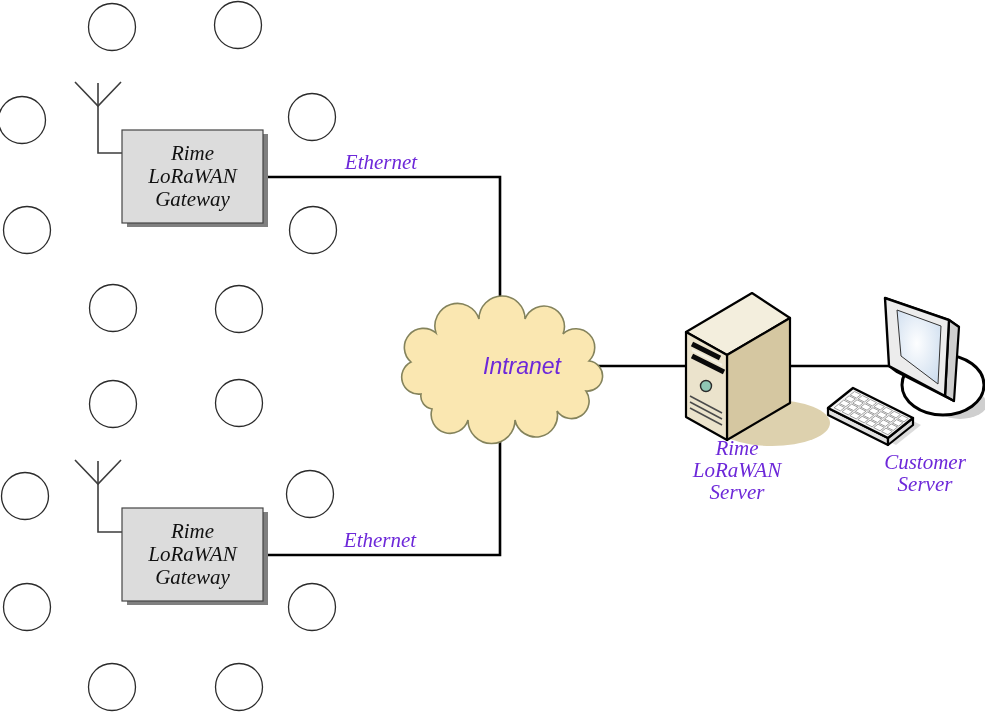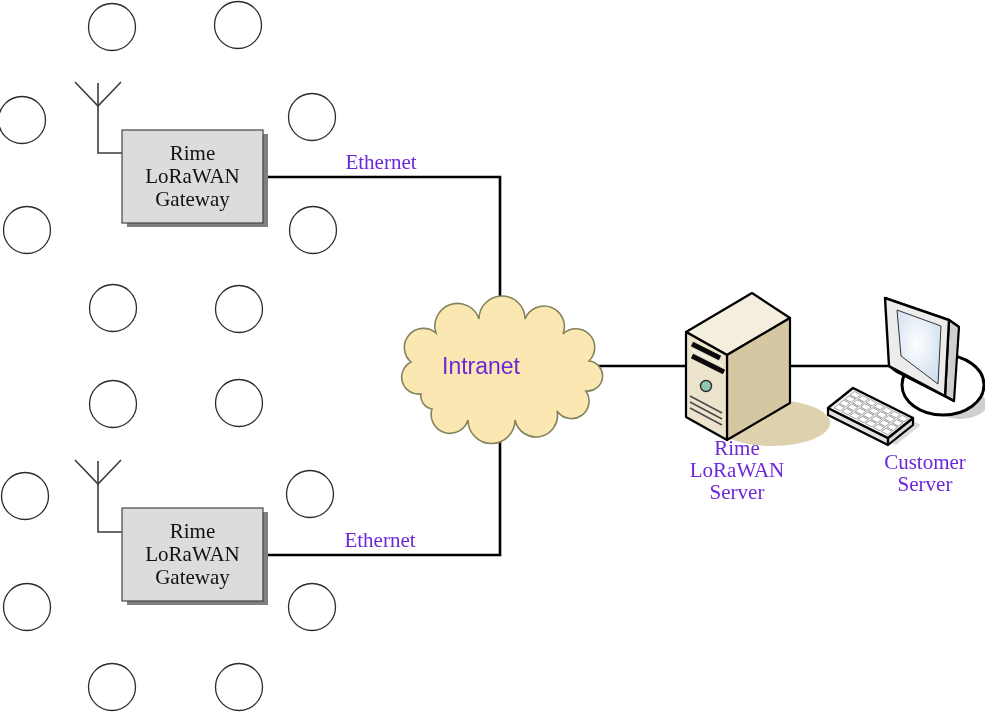--- a/index.html
+++ b/index.html
@@ -1,18 +1,18 @@
 <!DOCTYPE html>
 <html><head>
 <meta charset="utf-8">
 <style>
   html,body{margin:0;padding:0;background:#fff;}
   #stage{
     position:relative;width:985px;height:712px;background:#ffffff;
-    overflow:hidden;font-family:"Liberation Serif","DejaVu Serif",serif;
+    overflow:hidden;font-family:"Liberation Serif","DejaVu Serif",serif;font-style:italic;
   }
   #diagram-svg{position:absolute;left:0;top:0;}
   .label{
     position:absolute;color:#6d28d9;text-align:center;white-space:pre-line;
     line-height:22px;font-size:21px;
   }
   .gwlabel{
     position:absolute;display:flex;align-items:center;justify-content:center;
     color:#111;text-align:center;white-space:pre-line;
     font-size:21px;line-height:23px;
@@ -151,21 +151,21 @@
 Gateway</div>
 
   <div class="gwlabel" style="left:122px;top:508px;width:141px;height:93px;">Rime
 LoRaWAN
 Gateway</div>
 
   <div class="label" style="left:311px;top:151px;width:140px;">Ethernet</div>
 
   <div class="label" style="left:310px;top:529px;width:140px;">Ethernet</div>
 
-  <div class="label sans" style="left:411px;top:352px;width:140px;line-height:28px;">Intranet</div>
+  <div class="label sans" style="left:452px;top:352px;width:140px;line-height:28px;">Intranet</div>
 
   <div class="label" style="left:657px;top:437px;width:160px;">Rime
 LoRaWAN
 Server</div>
 
   <div class="label" style="left:845px;top:451px;width:160px;">Customer
 Server</div>
 </div>
 
 </body></html>

